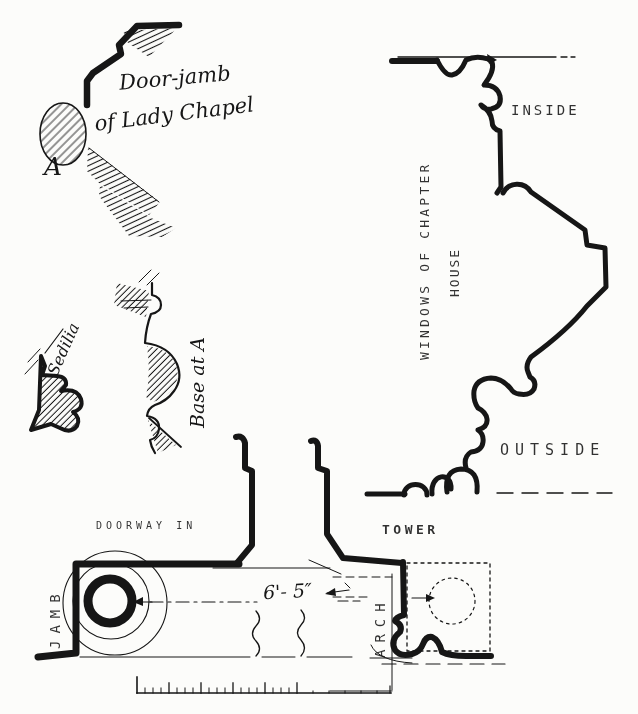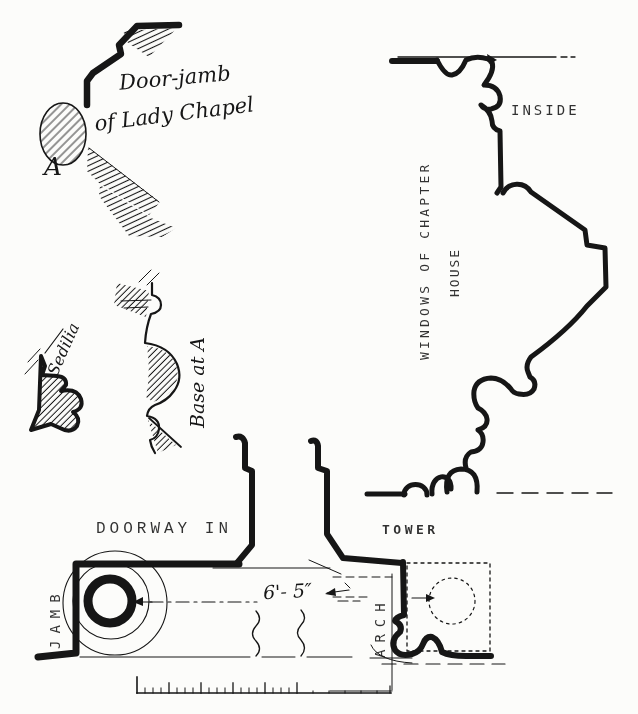--- a/index.html
+++ b/index.html
@@ -124,20 +124,21 @@
 
   <div class="script" style="left:119px;top:66px;font-size:21px;transform:rotate(-5deg);">Door-jamb</div>
   <div class="script" style="left:94px;top:102px;font-size:21px;transform:rotate(-7deg);">of Lady Chapel</div>
   <div class="script" style="left:44px;top:152px;font-size:25px;">A</div>
   <div class="script" style="left:52px;top:365px;font-size:16px;transform:rotate(-66deg);transform-origin:0 50%;">Sedilia</div>
   <div class="script" style="left:186px;top:428px;font-size:19px;transform:rotate(-90deg);transform-origin:0 0;">Base at A</div>
 
   <div class="cap rot" style="left:417px;top:360px;font-size:13px;letter-spacing:3.2px;">WINDOWS OF CHAPTER</div>
   <div class="cap rot" style="left:447px;top:297px;font-size:13px;letter-spacing:2px;">HOUSE</div>
   <div class="cap" style="left:511px;top:102px;font-size:14px;letter-spacing:3px;">INSIDE</div>
+  <div class="cap" style="left:500px;top:441px;font-size:15px;letter-spacing:6px;">OUTSIDE</div>
 
-  <div class="cap" style="left:96px;top:520px;font-size:16px;letter-spacing:4px;font-family:Liberation Mono, monospace;">DOORWAY IN</div>
+  <div class="cap" style="left:96px;top:520px;font-size:10px;letter-spacing:4px;">DOORWAY IN</div>
   <div class="cap" style="left:382px;top:522px;font-size:13px;letter-spacing:3.5px;font-weight:bold;">TOWER</div>
   <div class="cap rot" style="left:47px;top:649px;font-size:14px;letter-spacing:7px;">JAMB</div>
   <div class="cap rot" style="left:372px;top:658px;font-size:14px;letter-spacing:7px;">ARCH</div>
 
   <div class="script" style="left:263px;top:580px;font-size:19px;transform:rotate(-3deg);">6'- 5″</div>
 </div>
 
 </body></html>

